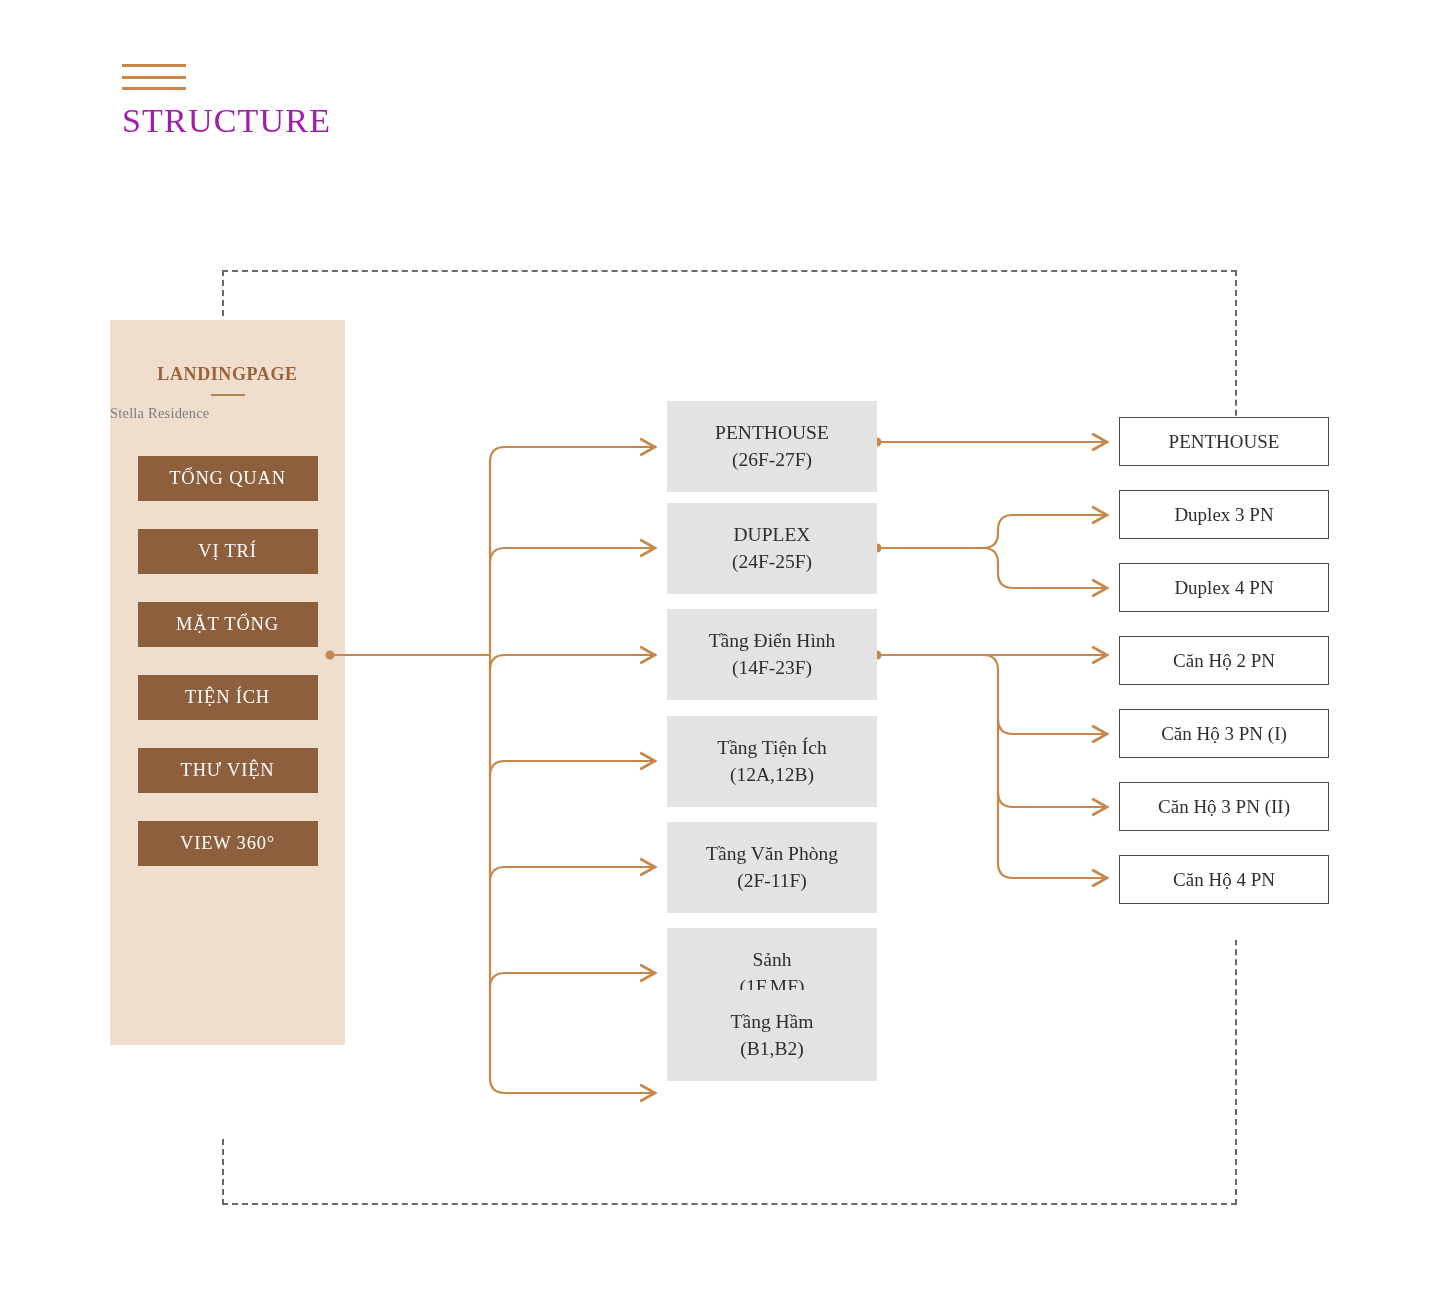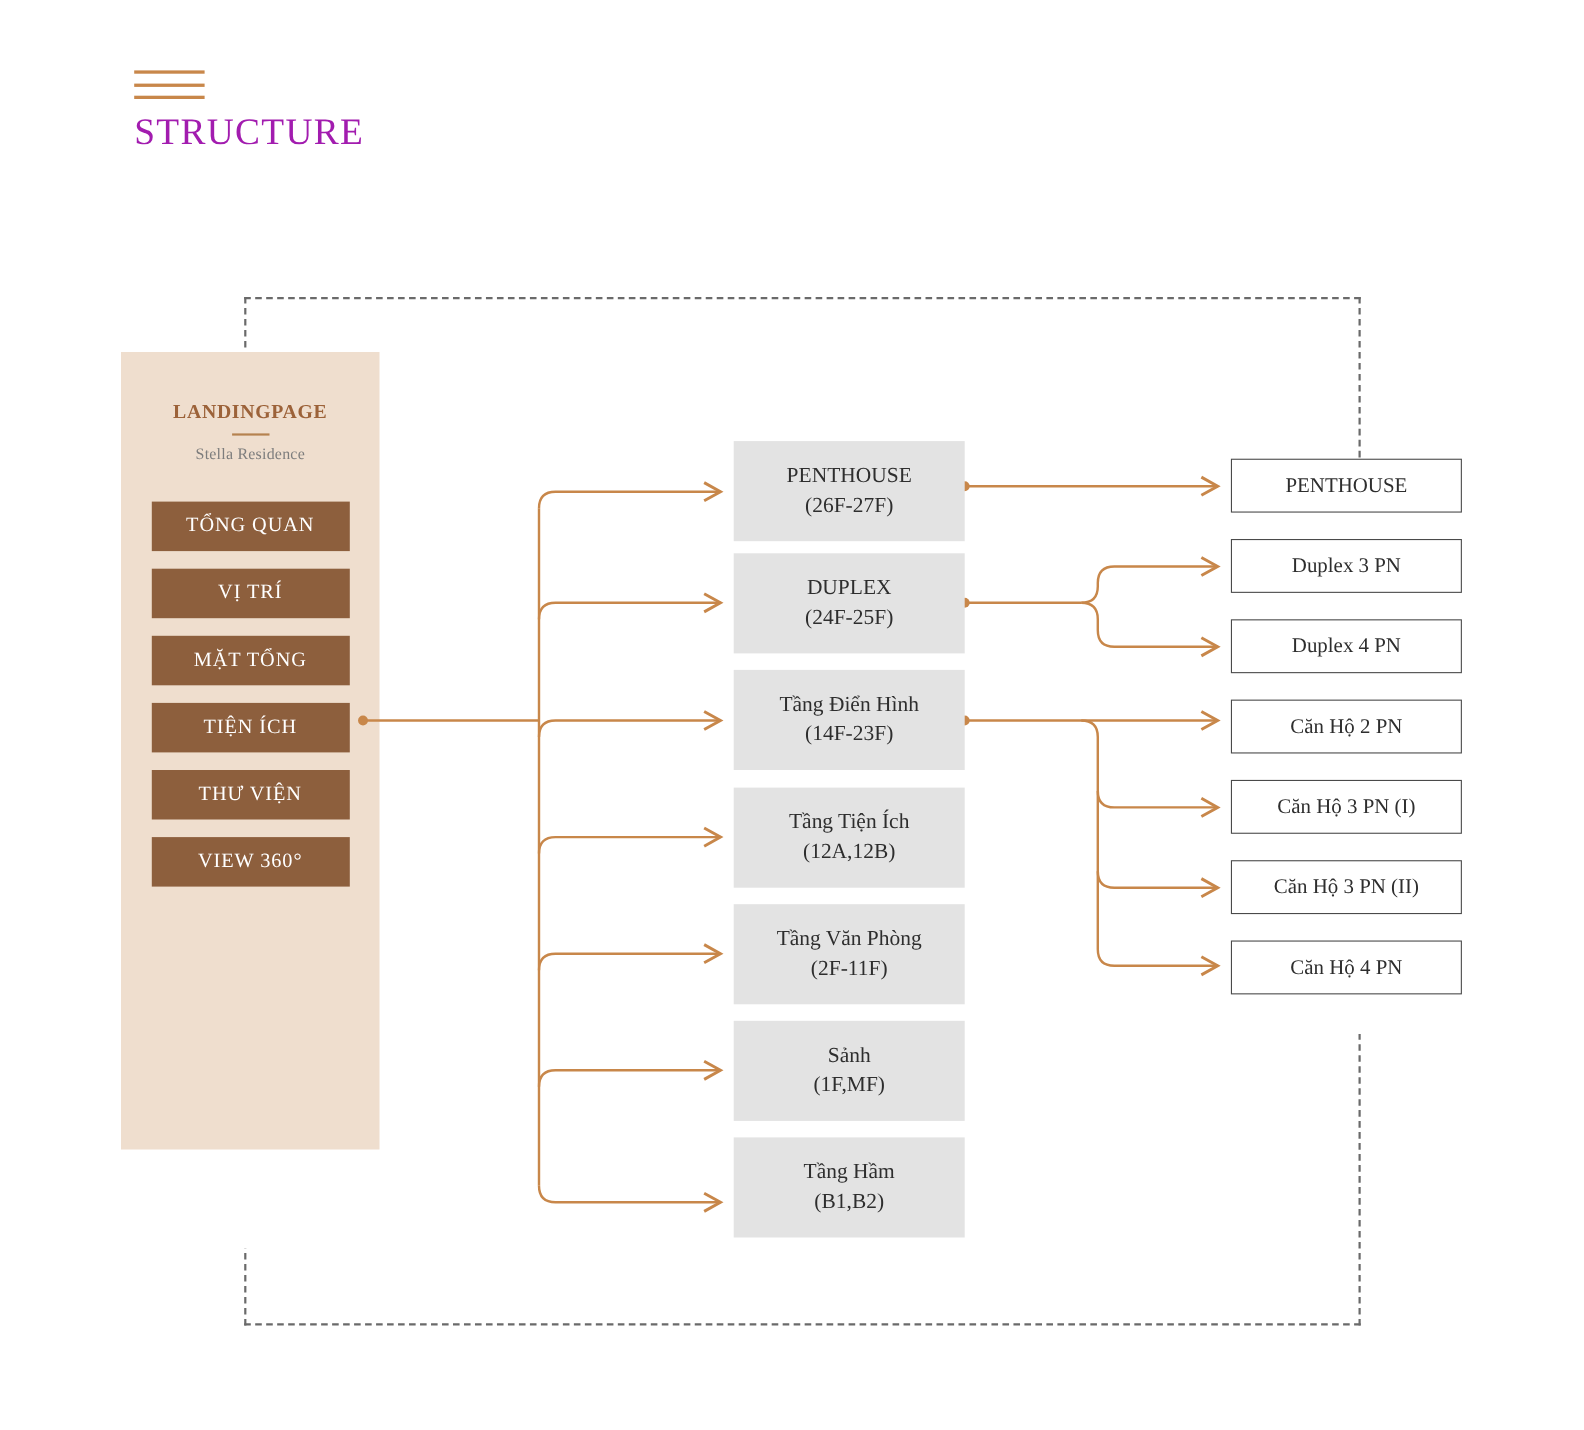--- a/index.html
+++ b/index.html
@@ -91,31 +91,31 @@
     font-size: 18px;
     letter-spacing: 0.6px;
   }
   #brand-divider {
     width: 34px;
     height: 2px;
     background: #b5824f;
     margin: 9px auto 9px auto;
   }
   #brand-subtitle {
-    text-align: center;
+    text-align: left;
     color: #7d7d7d;
     font-size: 14.5px;
     letter-spacing: 0.2px;
   }
   #nav-list {
     margin-top: 34px;
     display: flex;
     flex-direction: column;
     align-items: center;
-    gap: 16px;
+    gap: 28px;
   }
   .nav-btn {
     width: 180px;
     height: 45px;
     background: #8d5f3d;
     color: #ffffff;
     display: flex;
     align-items: center;
     justify-content: center;
     font-size: 18.5px;
@@ -258,21 +258,21 @@
   <span>(12A,12B)</span>
 </div>
 <div class="mid-box" style="top:822px">
   <span>Tầng Văn Phòng</span>
   <span>(2F-11F)</span>
 </div>
 <div class="mid-box" style="top:928px">
   <span>Sảnh</span>
   <span>(1F,MF)</span>
 </div>
-<div class="mid-box" style="top:1034px">
+<div class="mid-box" style="top:990px">
   <span>Tầng Hầm</span>
   <span>(B1,B2)</span>
 </div>
 
 <div class="leaf-box" style="top:417px">PENTHOUSE</div>
 <div class="leaf-box" style="top:490px">Duplex 3 PN</div>
 <div class="leaf-box" style="top:563px">Duplex 4 PN</div>
 <div class="leaf-box" style="top:636px">Căn Hộ 2 PN</div>
 <div class="leaf-box" style="top:709px">Căn Hộ 3 PN (I)</div>
 <div class="leaf-box" style="top:782px">Căn Hộ 3 PN (II)</div>

